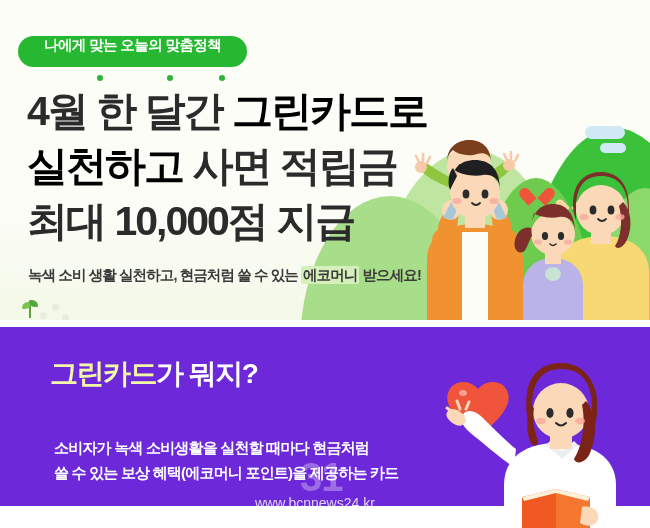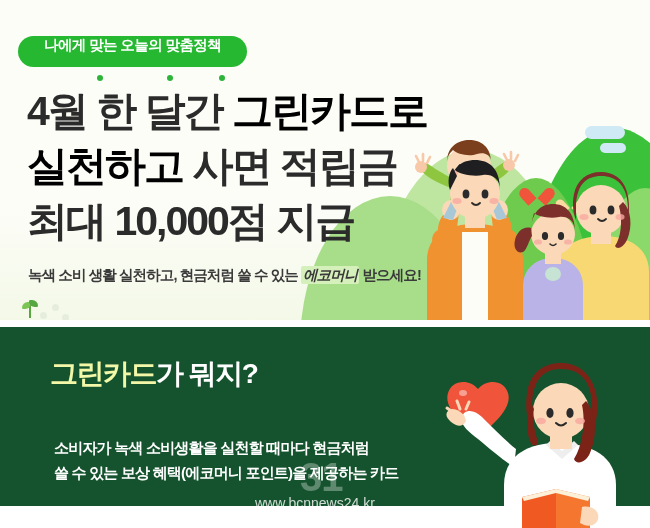--- a/index.html
+++ b/index.html
@@ -86,36 +86,36 @@
     position:absolute; width:6px; height:6px; border-radius:50%; background:#2fb43a;
   }
 
   
   .subtitle {
     position:absolute; left:28px; top:266px;
     font-size:14.5px; font-weight:bold; color:#3a3a3a;
     letter-spacing:-0.9px; white-space:nowrap;
   }
   .sub-hl {
-    background:#d6f0bb; padding:1px 2px; border-radius:2px;font-style:italic;
+    background:#d6f0bb; padding:1px 2px; border-radius:2px;
   }
 
   
   .family { position:absolute; left:395px; top:140px; width:255px; height:182px; }
 
   
   .divider {
     position:absolute; left:0; top:320px; width:650px; height:7px;
     background:#ffffff;
   }
 
   
   .bottom-section {
     position:absolute; left:0; top:327px; width:650px; height:179px;
-    background:#14532d; overflow:hidden;
+    background:#6d28d9; overflow:hidden;
   }
   .bottom-heading {
     position:absolute; left:50px; top:28px;
     font-size:28px; font-weight:bold; letter-spacing:-1.5px;
     white-space:nowrap;
   }
   .bh-yellow { color:#f3f7a8; }
   .bh-white  { color:#ffffff; }
 
   .bottom-sub {

